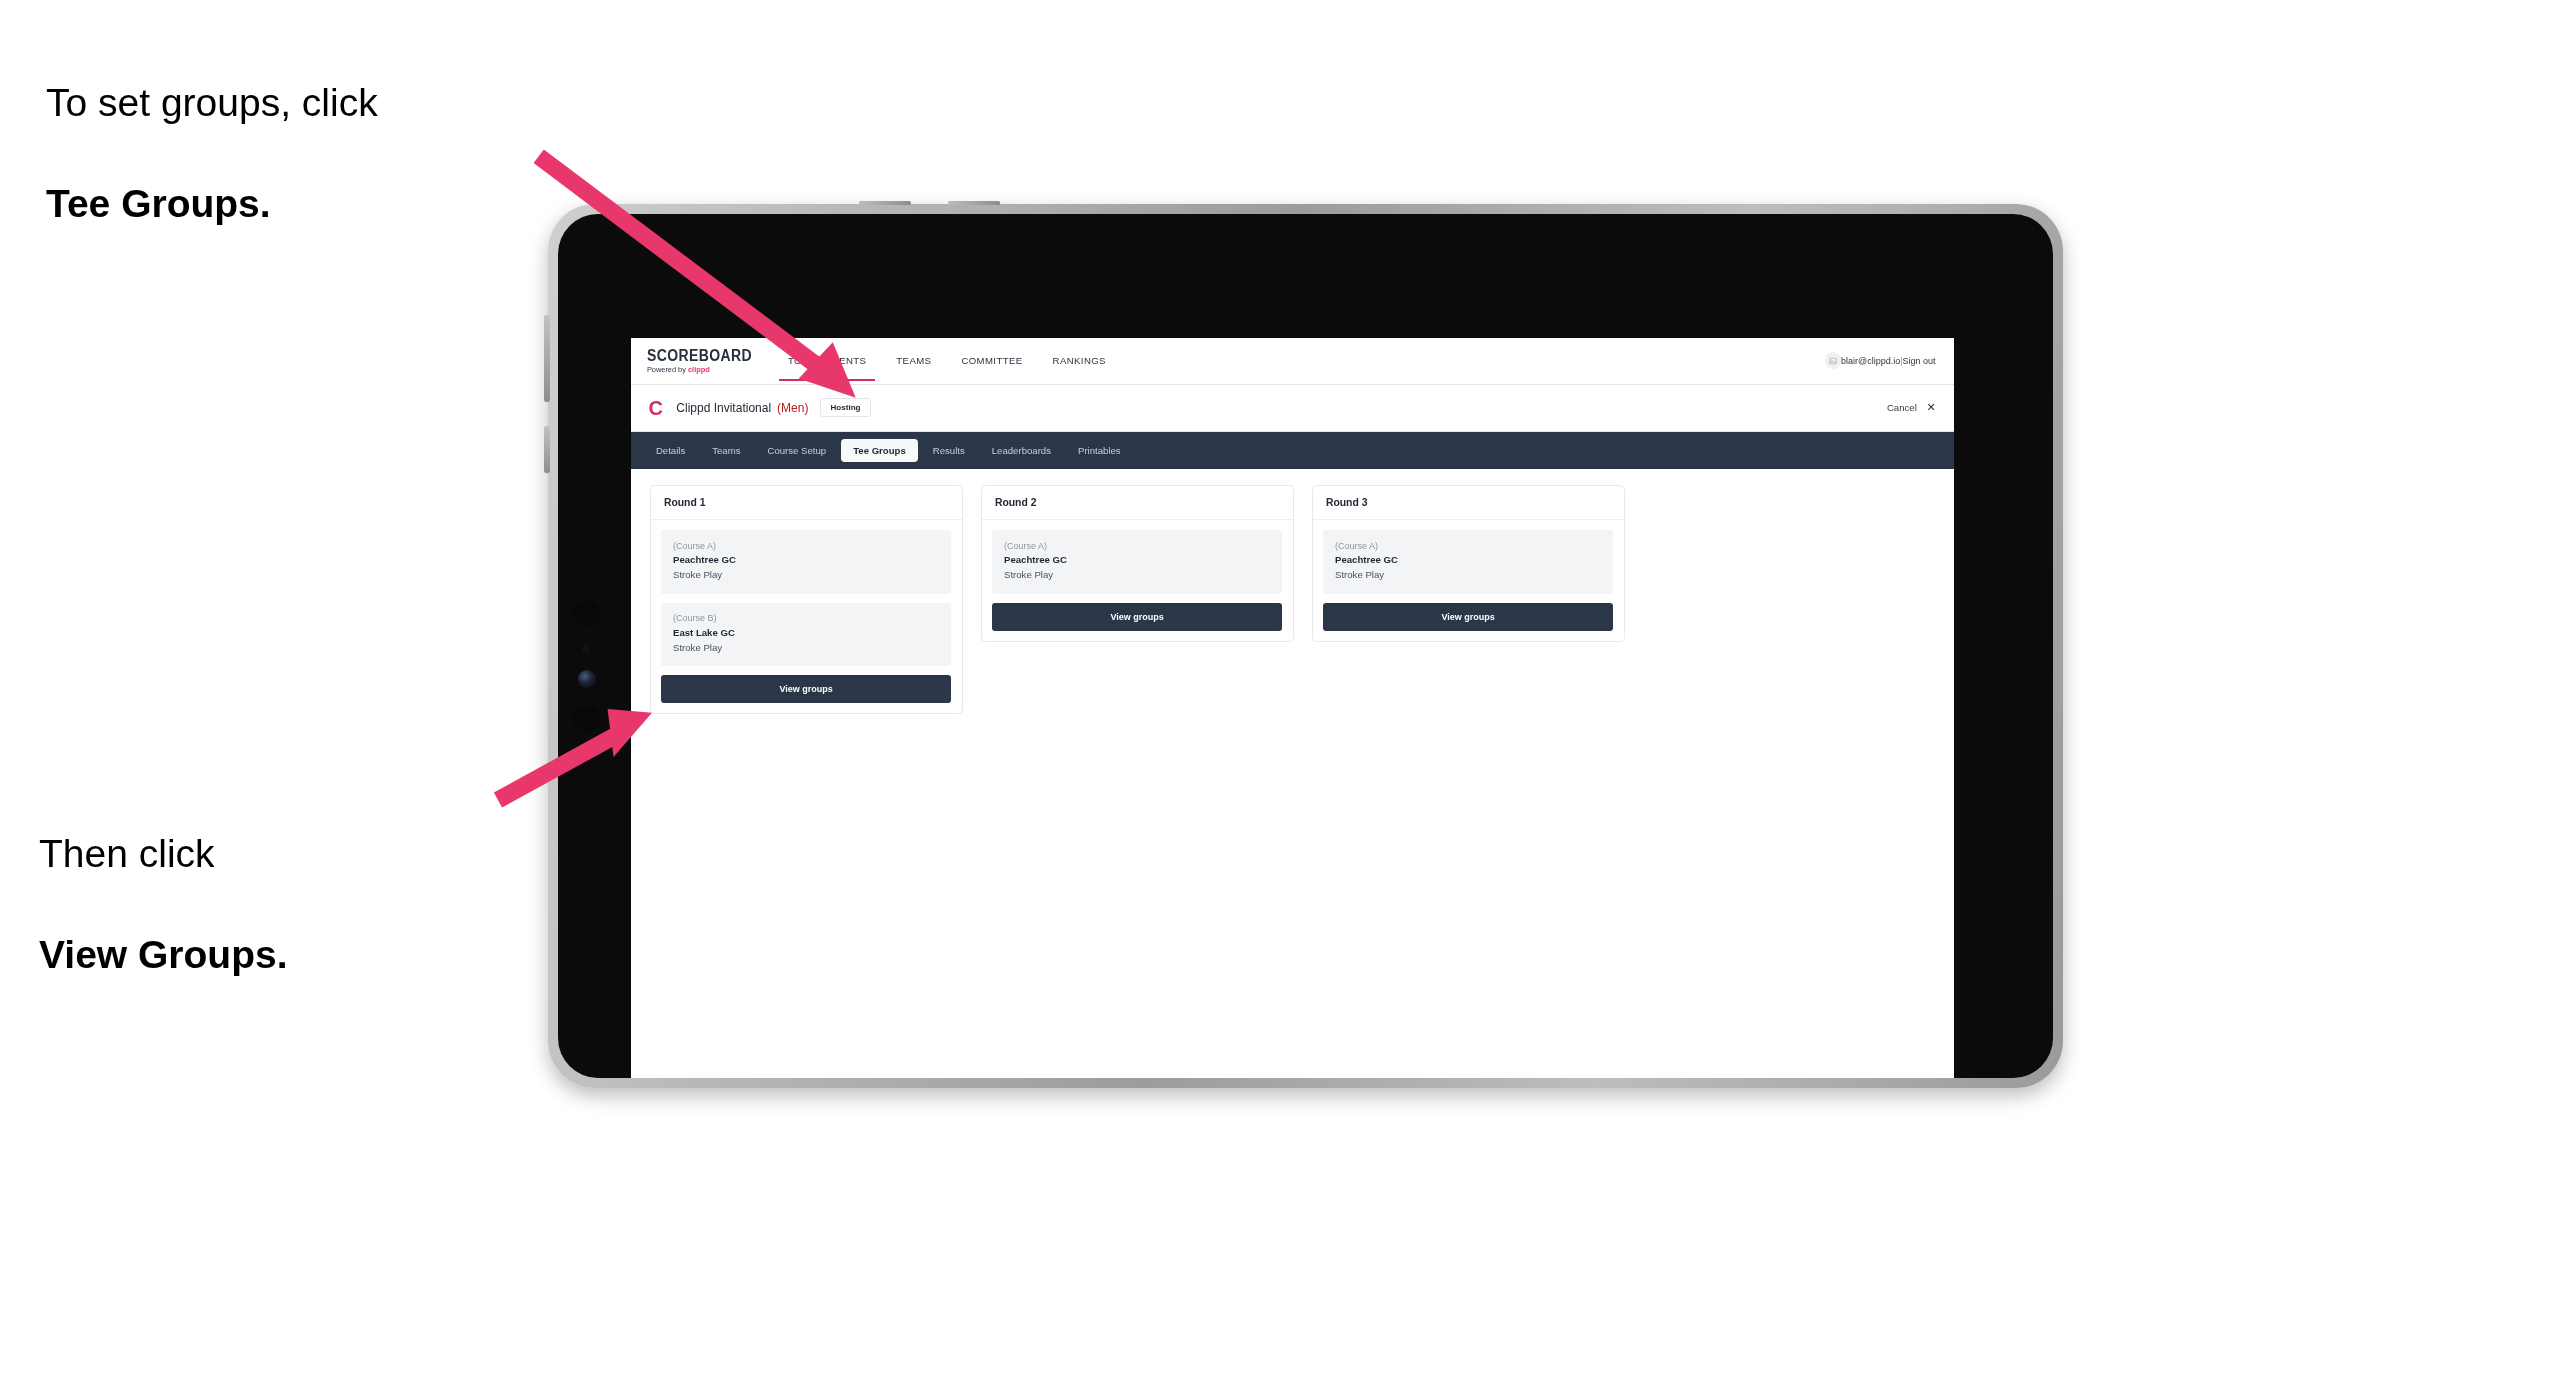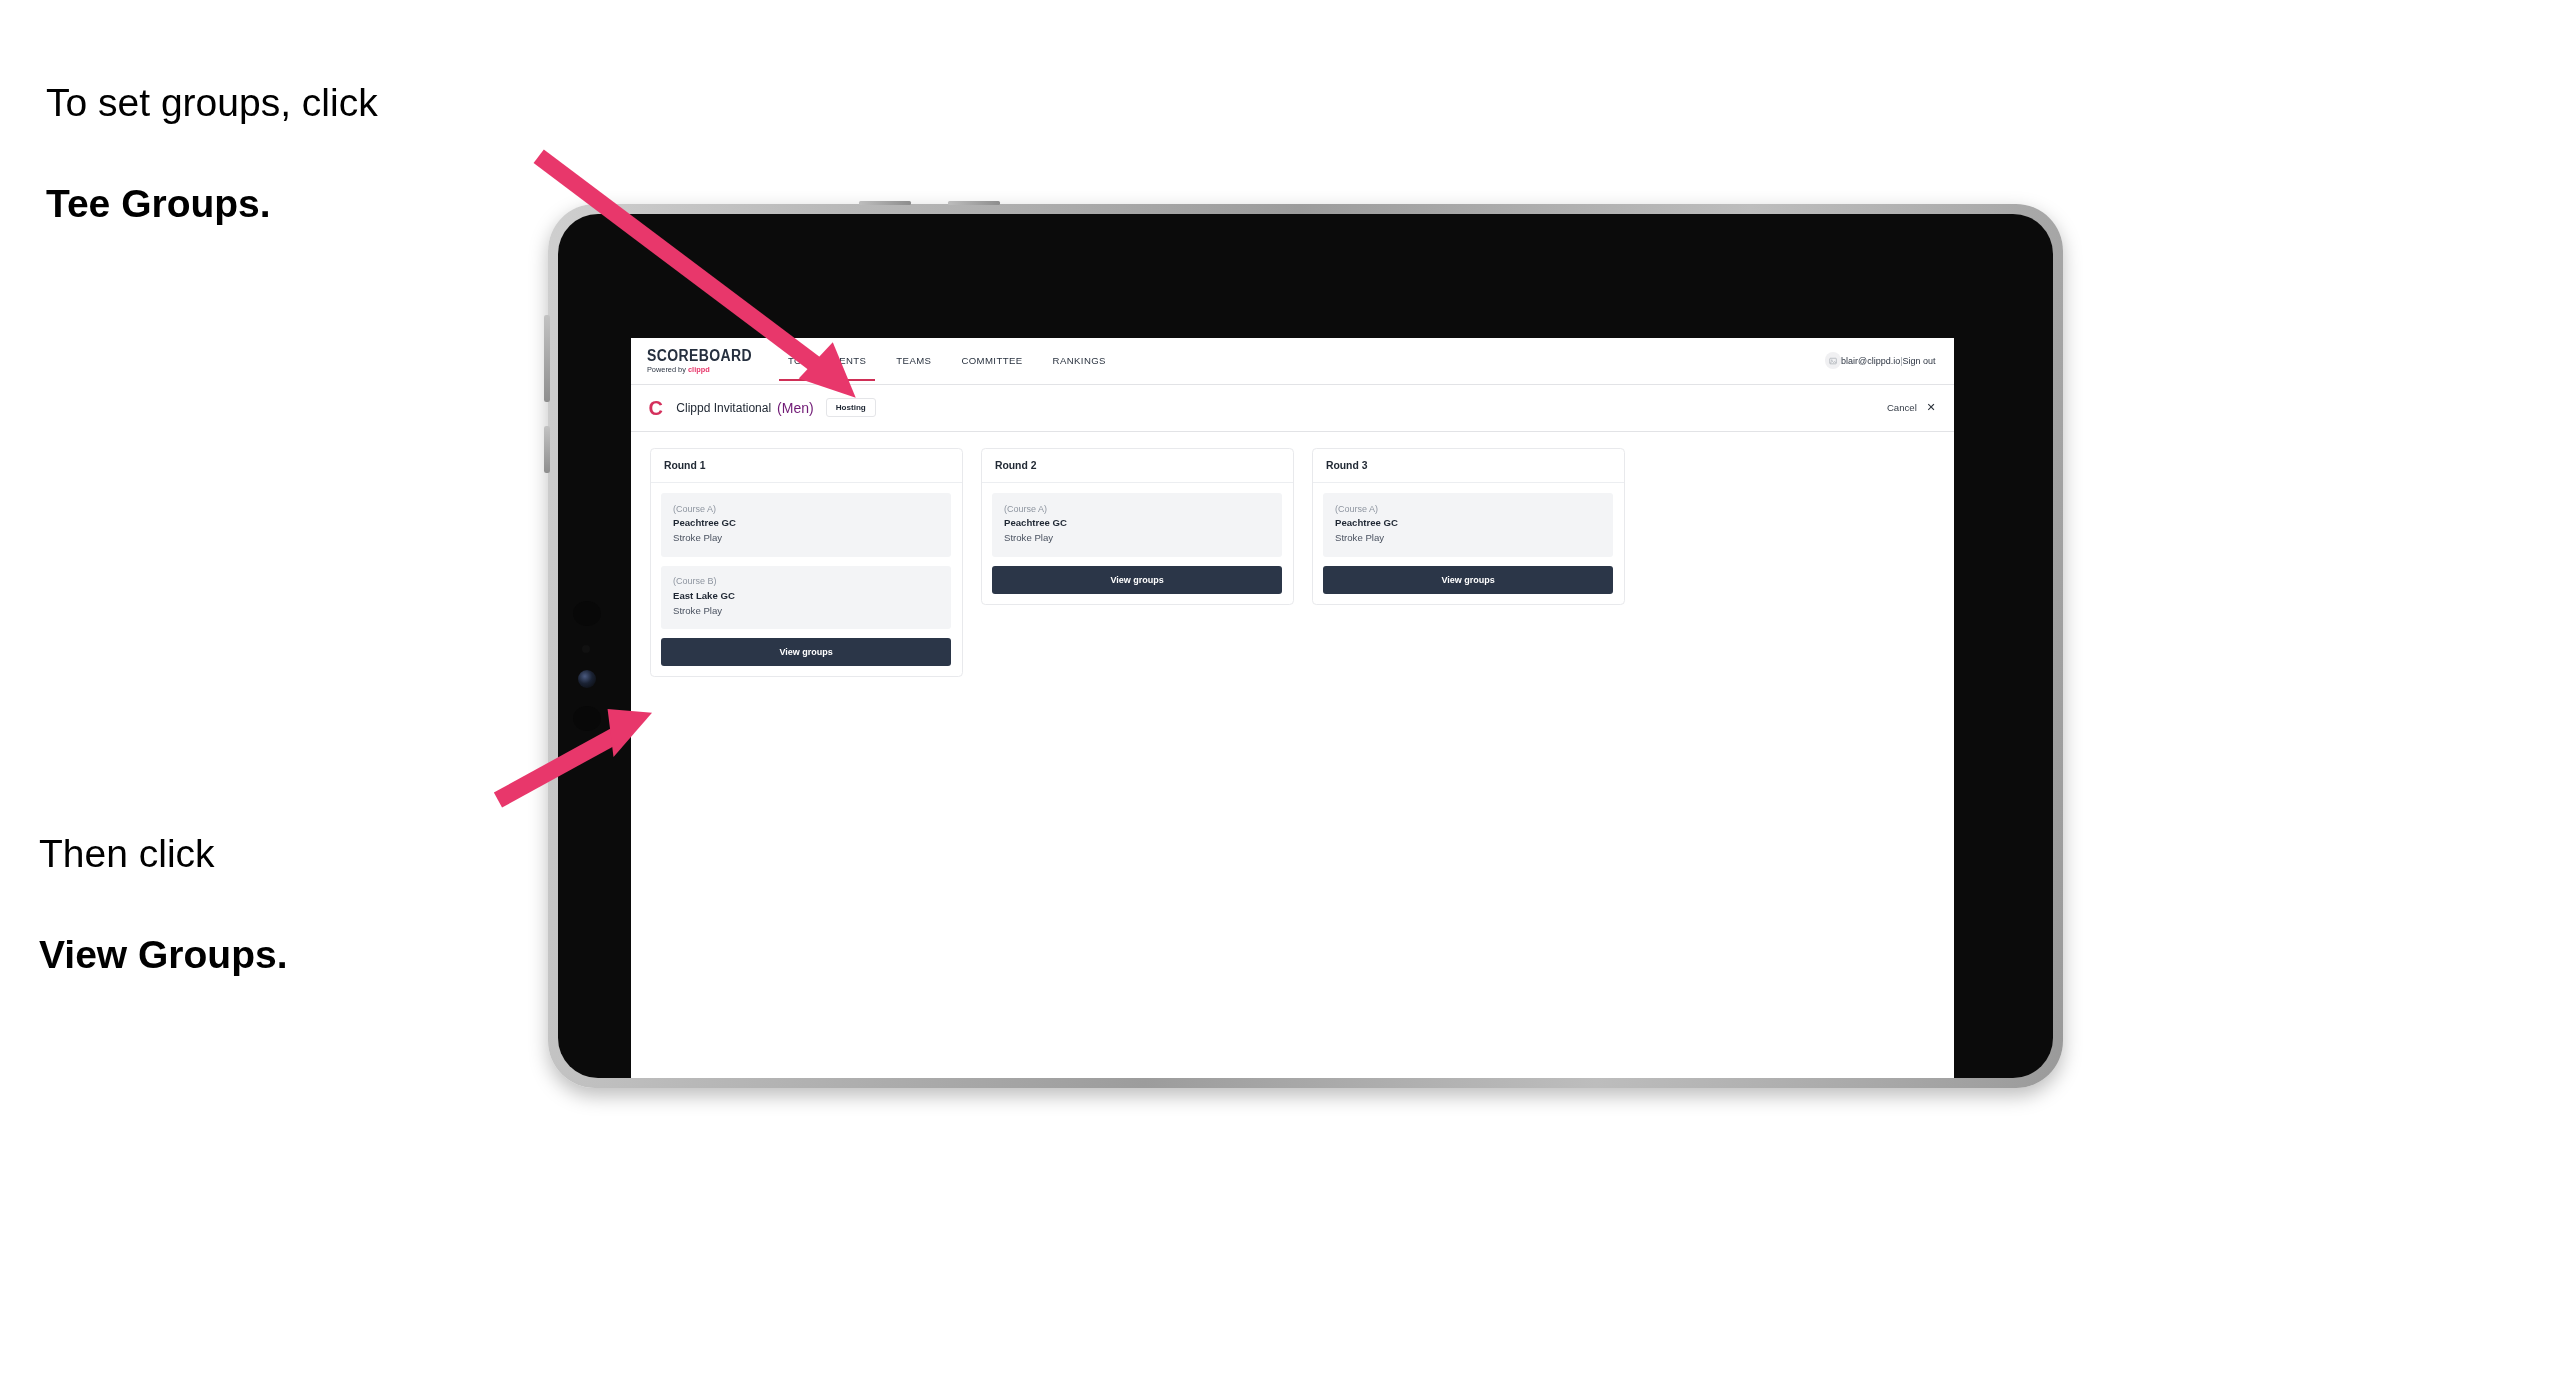--- a/index.html
+++ b/index.html
@@ -205,22 +205,22 @@
     font-weight: bold;
     color: #d4305c;
     line-height: 1;
     margin-right: 13.3px;
   }
   #tourn-name {
     font-size: 12px;
     color: #222a35;
   }
   #tourn-gender {
-    font-size: 14px;
-    color: #701a75;
+    font-size: 12px;
+    color: #b91c1c;
     margin-left: 6px;
   }
   #hosting-badge {
     margin-left: 12px;
     font-size: 8.1px;
     font-weight: bold;
     color: #1f2733;
     background: #ffffff;
     border: 0.7px solid #e4e5e8;
     border-radius: 3px;
@@ -375,20 +375,29 @@
         <div id="tourn-logo">C</div>
         <div id="tourn-name">Clippd Invitational</div>
         <div id="tourn-gender">(Men)</div>
         <div id="hosting-badge">Hosting</div>
         <div id="cancel-wrap">
           <span id="cancel-label">Cancel</span>
           <span id="cancel-x">✕</span>
         </div>
       </div>
 
+      <div id="tabbar">
+        <div class="tab">Details</div>
+        <div class="tab">Teams</div>
+        <div class="tab">Course Setup</div>
+        <div class="tab active">Tee Groups</div>
+        <div class="tab">Results</div>
+        <div class="tab">Leaderboards</div>
+        <div class="tab">Printables</div>
+      </div>
 
       <div id="rounds">
 
         <div class="round-card">
           <div class="round-header">Round 1</div>
           <div class="round-body">
             <div class="course-block">
               <div class="course-tag">(Course A)</div>
               <div class="course-name">Peachtree GC</div>
               <div class="course-format">Stroke Play</div>

